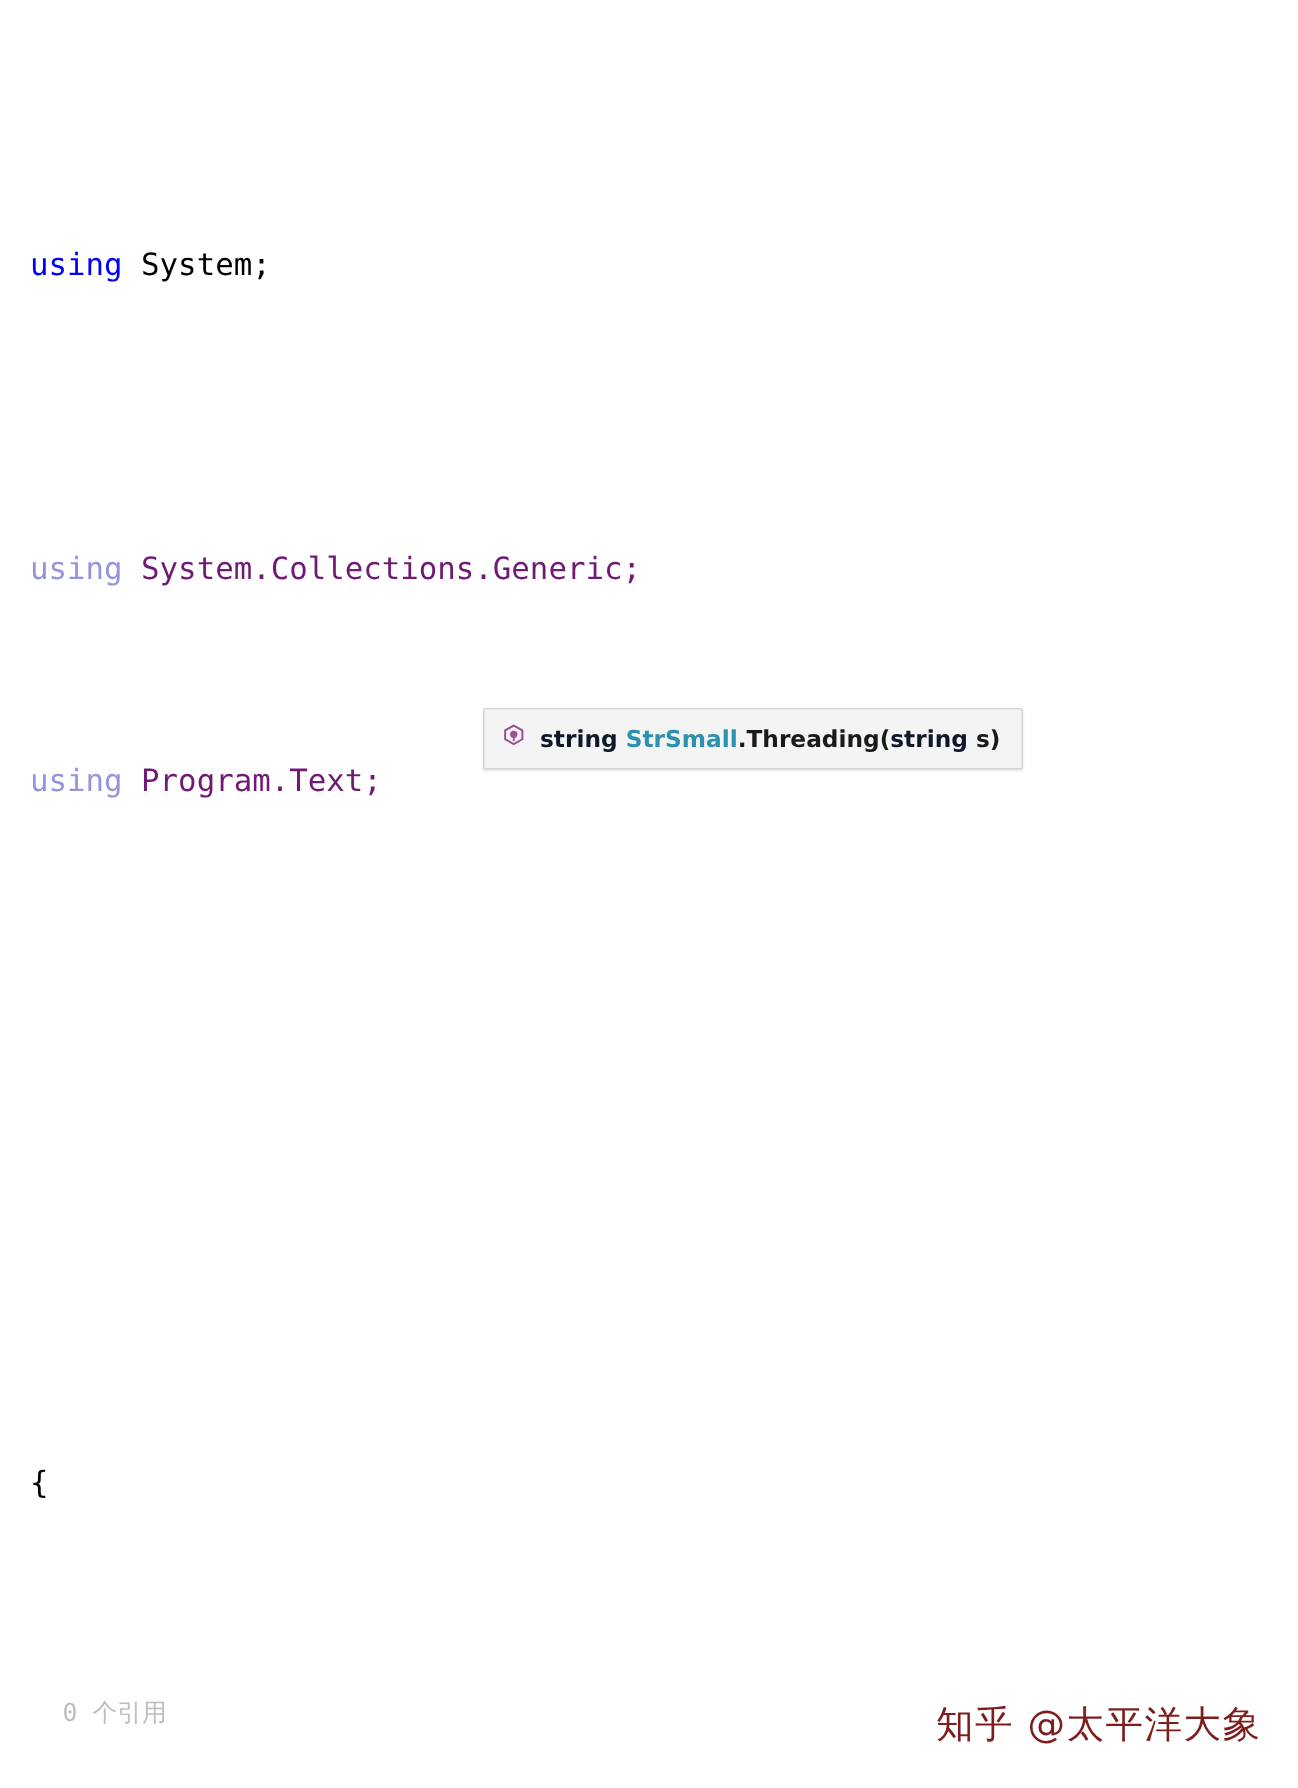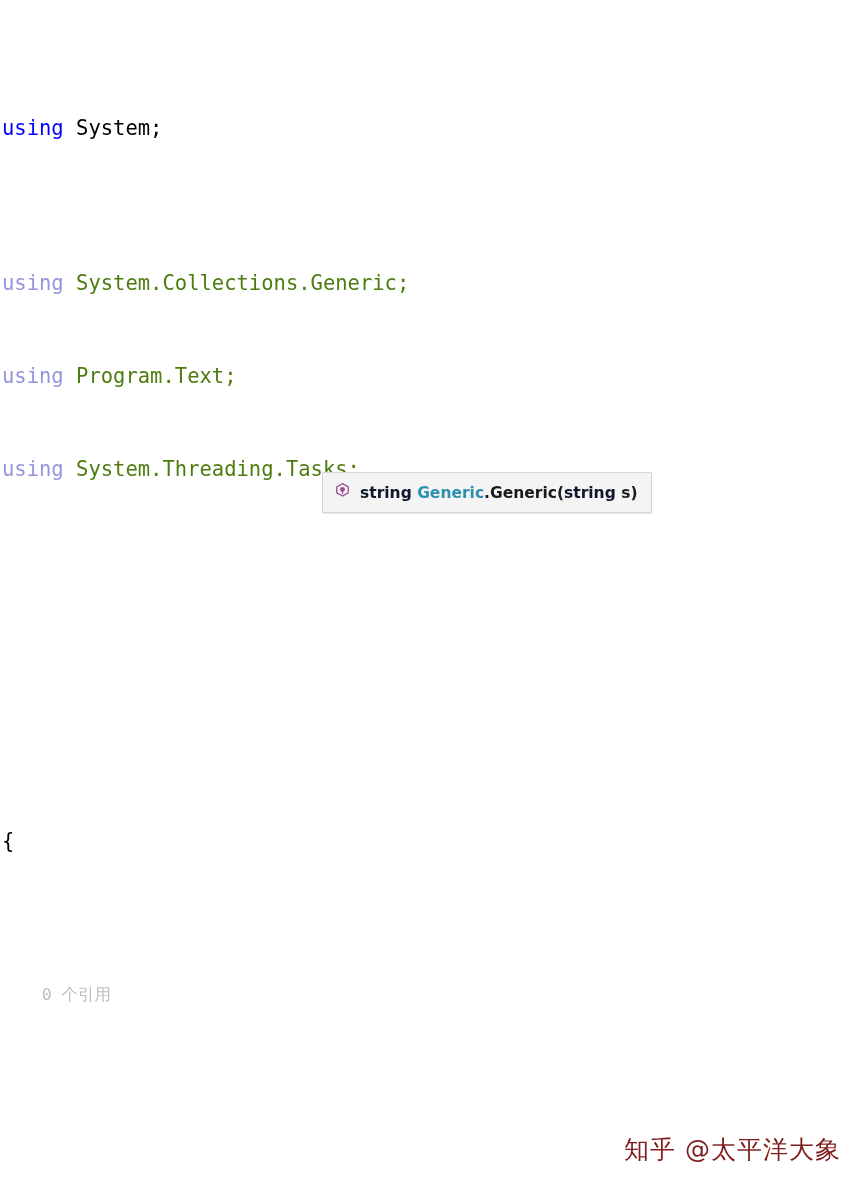--- a/index.html
+++ b/index.html
@@ -21,42 +21,43 @@
     top: -11px;              
     width: 865px;
     font-size: 20.5px;
     line-height: 31px;
     white-space: pre;
     letter-spacing: 0px;
   }
   .line {
     height: 31px;
     white-space: pre;
-    padding-left: 2px;
+    padding-left: 20px;
+    margin-top: 48px;
   }
   
   .codelens {
     height: 27px;
     line-height: 27px;
     font-size: 16.5px;
     color: #bdbdbd;
     font-family: "DejaVu Sans Mono", "Liberation Mono", monospace;
     padding-left: 2px;
   }
   .codelens .cl-cn {
     font-family: Liberation Sans, sans-serif;
     font-size: 16.5px;
   }
 
   
   .kw   { color: #0000ff; }             
   .pln  { color: #000000; }             
   
   .kw-f  { color: #9595dd; }
-  .pln-f { color: #4d7c0f; }
+  .pln-f { color: #701a75; }
 
   
   .cjk { font-family: "DejaVu Sans", "Liberation Sans", sans-serif; }
 
   
   #tooltip {
     position: absolute;
     left: 322px;
     top: 472px;
     height: 41px;
@@ -97,21 +98,20 @@
 <body>
 
 <div id="editor">
 
   
   <div class="line"><span class="kw">using</span><span class="pln"> System;</span></div>
 
   
   <div class="line"><span class="kw-f">using</span><span class="pln-f"> System.Collections.Generic;</span></div>
   <div class="line"><span class="kw-f">using</span><span class="pln-f"> Program.Text;</span></div>
-  <div class="line"><span class="kw-f">using</span><span class="pln-f"> System.Threading.Tasks;</span></div>
 
   
   <div class="line">&nbsp;</div>
 
   
 
   
   <div class="line"><span class="pln">{</span></div>
 
   
@@ -210,16 +210,16 @@
 </div>
 
 <div id="tooltip">
   <span class="method-icon">
     <svg width="17" height="17" viewBox="0 0 16 16" aria-hidden="true">
       <path d="M8 1.6 L13.4 4.6 L13.4 10.2 L8 13.2 L2.6 10.2 L2.6 4.6 Z" fill="none" stroke="#9b4f96" stroke-width="1.25"></path>
       <ellipse cx="8" cy="7.1" rx="2.3" ry="2.3" fill="#9b4f96"></ellipse>
       <rect x="7.45" y="7.1" width="1.1" height="4.3" fill="#9b4f96"></rect>
     </svg>
   </span>
-  <span class="tt-sig"><span class="tt-kw">string</span><span> </span><span class="tt-typ">Generic</span><span class="tt-pln">.Generic</span><span class="tt-pln">(</span><span class="tt-kw">string</span><span> </span><span class="tt-pln">s</span><span class="tt-pln">)</span></span>
+  <span class="tt-sig"><span class="tt-kw">string</span><span> </span><span class="tt-typ">StrSmall</span><span class="tt-pln">.Threading</span><span class="tt-pln">(</span><span class="tt-kw">string</span><span> </span><span class="tt-pln">s</span><span class="tt-pln">)</span></span>
 </div>
 
 <div id="watermark">知乎 @太平洋大象</div>
 
 </body></html>

